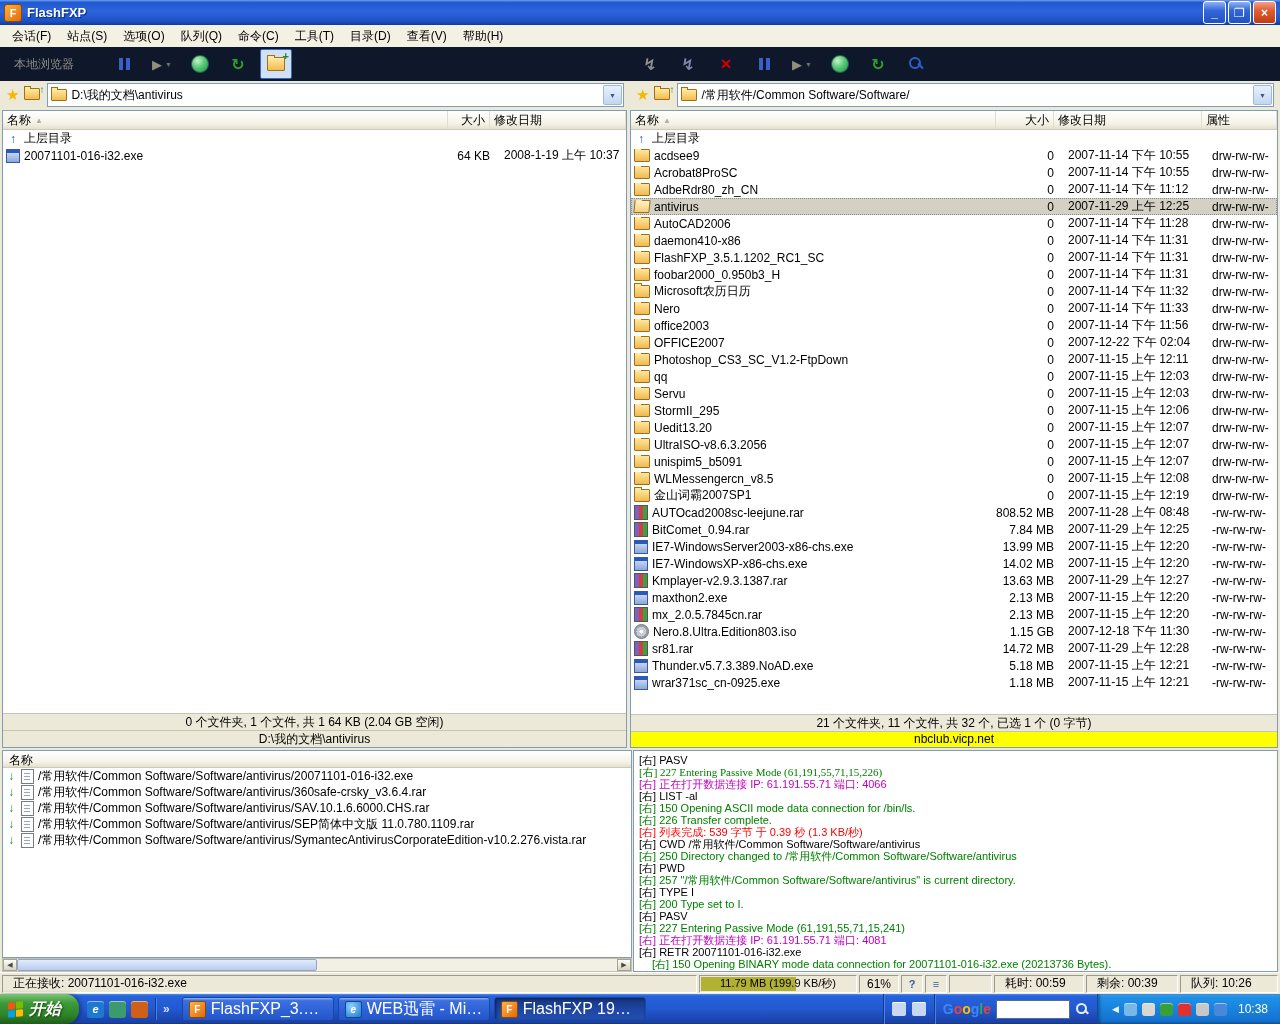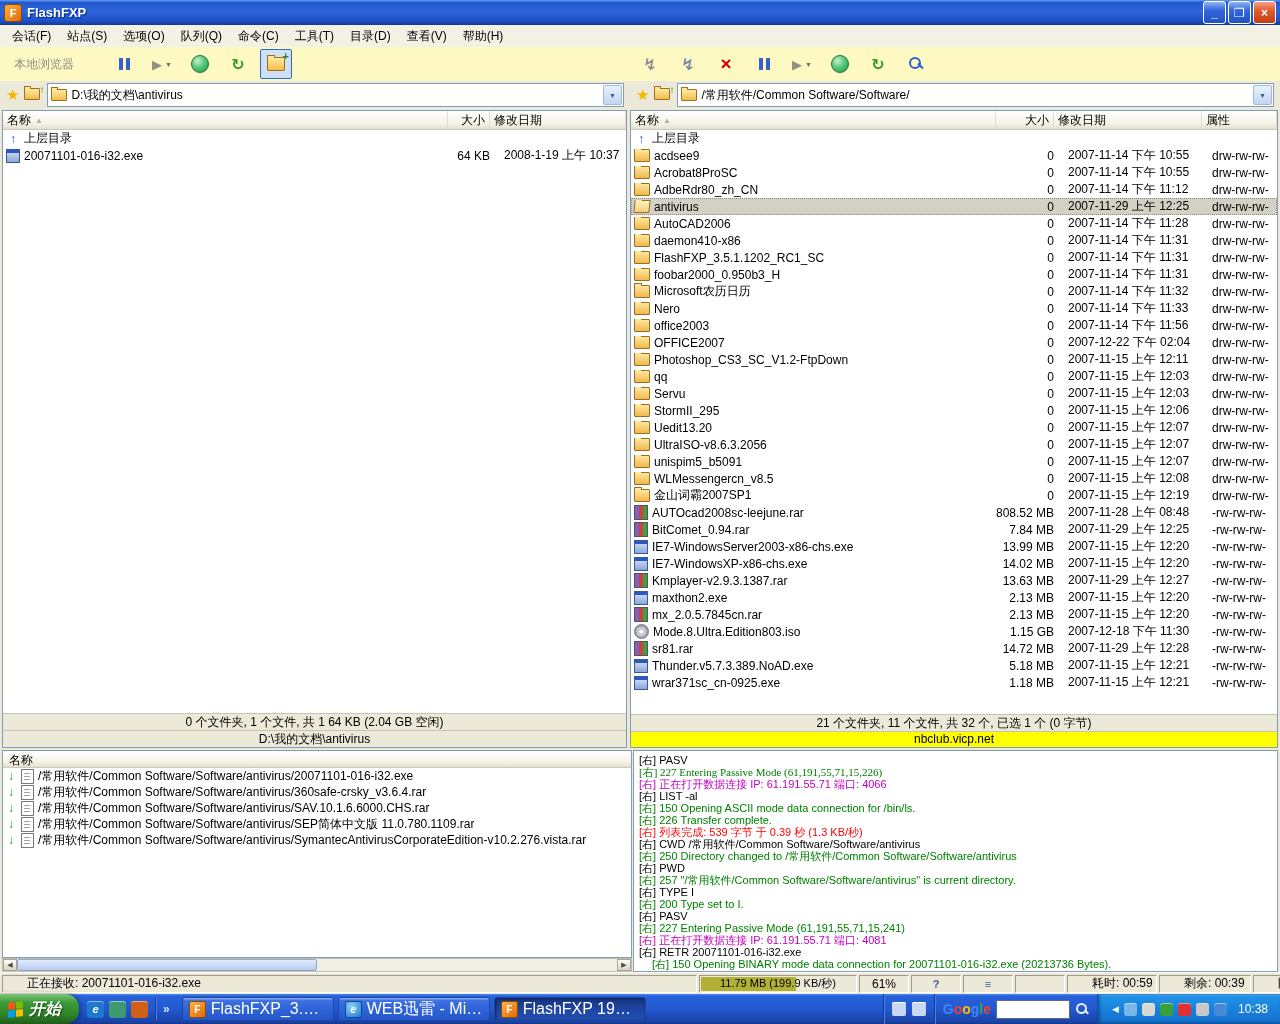--- a/index.html
+++ b/index.html
@@ -16,21 +16,21 @@
     color:#fff;font-weight:bold;font-size:12px;border:1px solid #fff;}
   .winbtn.minb,.winbtn.maxb{background:linear-gradient(180deg,#8FB3F4,#3566DA 40%,#2152C0);}
   .winbtn.closeb{background:linear-gradient(180deg,#F4A088,#E05E33 40%,#C23C10);}
 
   
   .menubar{position:absolute;top:25px;left:0;right:0;height:22px;background:#F3F1E4;border-bottom:1px solid #D9D5C6;
     display:flex;align-items:center;padding-left:4px;}
   .menu-item{padding:3px 8px;}
 
   
-  .toolbar-row{position:absolute;top:47px;left:0;right:0;height:34px;background:#fef9c3;}
+  .toolbar-row{position:absolute;top:47px;left:0;right:0;height:34px;background:#0f172a;}
   .toolbar{position:absolute;top:2px;height:30px;display:flex;align-items:center;}
   .toolbar.localtb{left:6px;width:618px;}
   .toolbar.remotetb{left:634px;right:4px;}
   .view-label{color:#8E8E82;margin-right:26px;padding:4px 8px;}
   .tbtn{min-width:30px;height:28px;display:flex;align-items:center;justify-content:center;margin-right:6px;border:1px solid transparent;}
   .tbtn.pressed{border:1px solid #316AC5;background:#CFE0F8;border-radius:2px;}
   .tico{display:flex;align-items:center;justify-content:center;}
   .k-pause{width:4px;height:12px;background:#3B5FC8;box-shadow:7px 0 0 #3B5FC8;margin-right:7px;}
   .k-play{color:#8F8F83;font-size:13px;}
   .k-refresh{color:#2E9E2E;font-size:16px;font-weight:bold;}
@@ -122,21 +122,21 @@
   .sthumb{position:absolute;left:14px;top:0;width:300px;height:12px;border:1px solid #94A6C8;border-radius:2px;
     background:linear-gradient(180deg,#E2ECFC,#B8CCF0);box-sizing:border-box;}
   .log-panel{position:absolute;left:633px;top:750px;width:645px;height:222px;background:#fff;border:1px solid #7F9DB9;
     box-sizing:border-box;padding:3px 5px;overflow:hidden;}
   .logline{font-size:11px;line-height:12px;white-space:nowrap;}
 
   
   .statusbar{position:absolute;left:0;top:972px;right:0;height:22px;background:#ECE9D8;border-top:1px solid #FFFFFF;
     display:flex;align-items:center;padding:1px 2px;box-sizing:border-box;gap:2px;}
   .seg{height:18px;border:1px solid;border-color:#9C9A8C #FFFFFF #FFFFFF #9C9A8C;display:flex;align-items:center;
-    padding:0 24px;box-sizing:border-box;white-space:nowrap;overflow:hidden;}
+    padding:0 10px;box-sizing:border-box;white-space:nowrap;overflow:hidden;}
   .seg.recv{width:695px;flex:none;}
   .seg.prog{width:158px;flex:none;position:relative;padding:0;}
   .pfill{position:absolute;left:1px;top:1px;bottom:1px;background:#B2B135;}
   .ptext{position:relative;z-index:1;width:100%;text-align:center;font-size:11px;}
   .seg.pct{width:40px;flex:none;justify-content:center;}
   .seg.ic{width:20px;flex:none;justify-content:center;color:#3A5A9C;font-weight:bold;font-size:11px;}
   .seg.fillseg{flex:1;}
   .seg.t{width:90px;flex:none;} .seg.t2{width:92px;flex:none;} .seg.q{width:98px;flex:none;}
 
   
@@ -588,21 +588,21 @@
             <span class="fi fi-rar"></span>
             <span>mx_2.0.5.7845cn.rar</span>
           </span>
           <span class="c-size-r">2.13 MB</span>
           <span class="c-date-r">2007-11-15 上午 12:20</span>
           <span class="c-attr-r">-rw-rw-rw-</span>
         </div>
         <div class="lrow">
           <span class="cellname c-name-r">
             <span class="fi fi-iso"></span>
-            <span>Mode.8.Ultra.Edition803.iso</span>
+            <span>Nero.8.Ultra.Edition803.iso</span>
           </span>
           <span class="c-size-r">1.15 GB</span>
           <span class="c-date-r">2007-12-18 下午 11:30</span>
           <span class="c-attr-r">-rw-rw-rw-</span>
         </div>
         <div class="lrow">
           <span class="cellname c-name-r">
             <span class="fi fi-rar"></span>
             <span>sr81.rar</span>
           </span>

